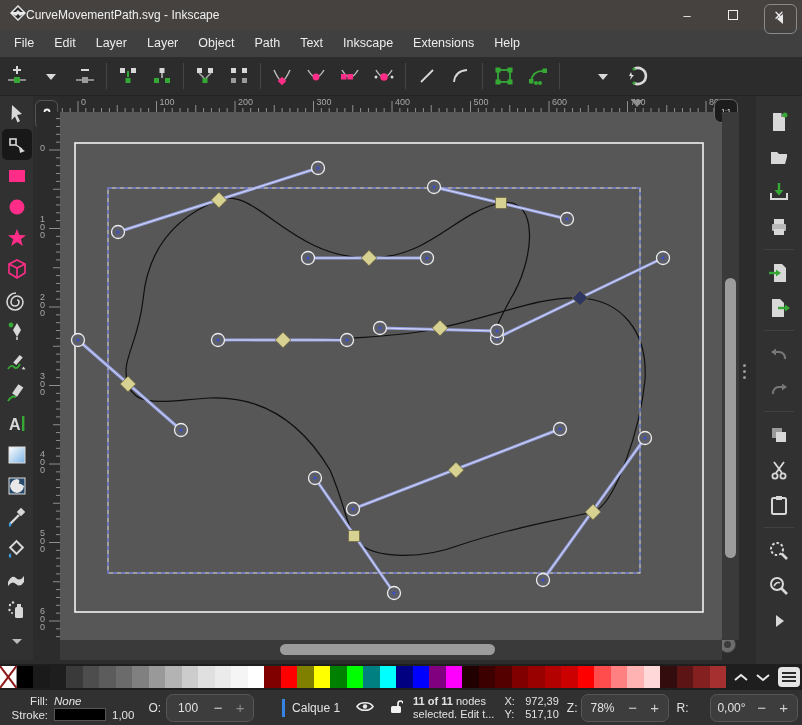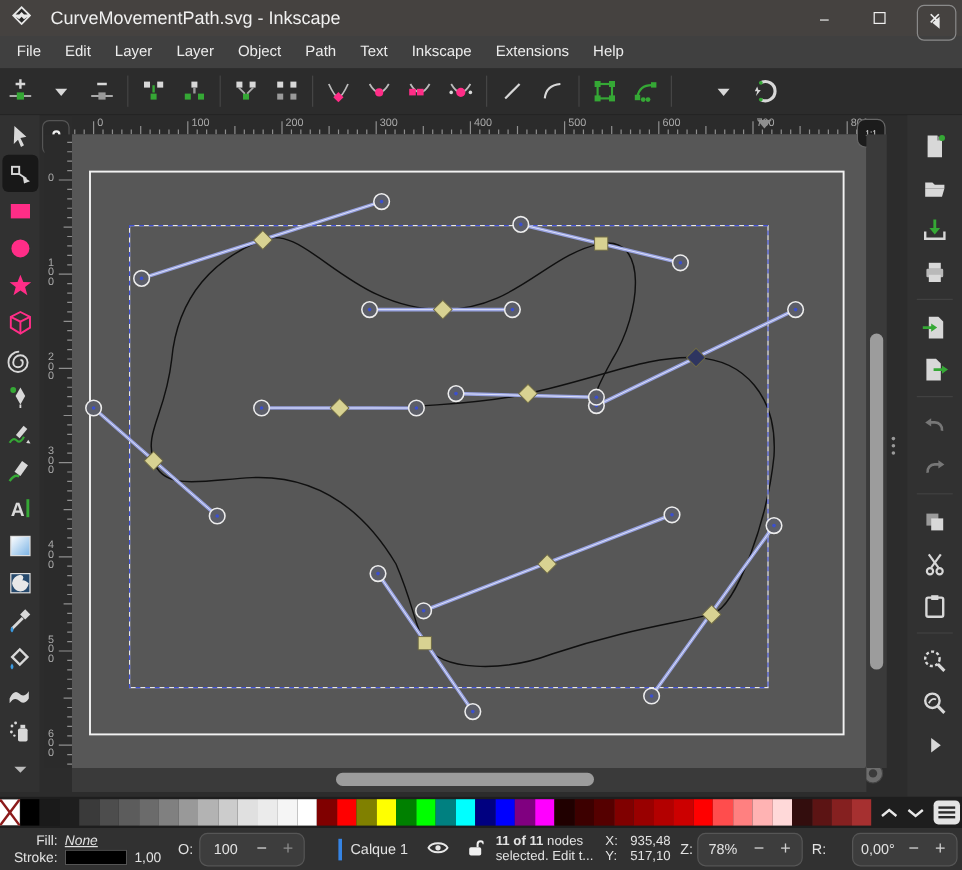--- a/index.html
+++ b/index.html
@@ -1,21 +1,21 @@
 <!DOCTYPE html>
 <html><head>
 <meta charset="utf-8">
 <style>
   html,body{margin:0;padding:0;background:#222;}
   *{box-sizing:border-box;font-family:"Liberation Sans",sans-serif;}
   #app{position:relative;width:802px;height:725px;background:#2c2c2c;overflow:hidden;color:#ddd;}
   
   .titlebar{position:absolute;left:0;top:0;width:802px;height:30px;background:#454240;display:flex;align-items:center;}
   .titlebar .logo{margin-left:10px;}
-  .titlebar .title{margin-left:16px;font-size:15px;color:#f0f0f0;}
+  .titlebar .title{margin-left:0;font-size:12px;color:#f0f0f0;}
   .wctrls{margin-left:auto;display:flex;height:30px;}
   .wbtn{width:46px;height:30px;display:flex;align-items:center;justify-content:center;color:#f0f0f0;font-size:13px;}
   .wbtn .sq{width:10px;height:10px;border:1px solid #f0f0f0;}
   
   .menubar{position:absolute;left:0;top:30px;width:802px;height:27px;background:#404040;display:flex;align-items:center;padding-left:4px;}
   .menuitem{padding:0 10px;font-size:12.5px;color:#ececec;line-height:27px;}
   
   .toolbar{position:absolute;left:0;top:57px;width:802px;height:39px;background:#2c2c2c;display:flex;align-items:center;border-bottom:1px solid #242424;}
   .tbtn{width:34px;height:32px;display:flex;align-items:center;justify-content:center;}
   .tsep{width:1px;height:26px;background:#454545;margin:0 4px;}
@@ -48,21 +48,21 @@
   .swatch.gap{background:transparent;}
   .pctrls{position:absolute;right:2px;top:664px;height:26px;display:flex;align-items:center;gap:8px;}
   .pbtn{color:#e8e8e8;display:flex;align-items:center;justify-content:center;}
   .pmenu{width:22px;height:20px;background:#e4e4e4;border-radius:4px;display:flex;flex-direction:column;justify-content:center;gap:2px;align-items:center;}
   .pmenu i{width:14px;height:2px;background:#2a2a2a;}
   
   .statusbar{position:absolute;left:0;top:690px;width:802px;height:35px;background:#313131;display:flex;align-items:center;font-size:12px;color:#e2e2e2;}
   .fsblock{display:flex;flex-direction:column;margin-left:6px;line-height:14px;font-size:11.5px;}
   .fsblock .r{display:flex;align-items:center;gap:6px;}
   .fsblock .lbl{width:42px;text-align:right;}
-  .italic{font-style:italic;text-decoration:underline;}
+  .italic{font-style:italic;}
   .strokeswatch{width:52px;height:13px;background:#000;border:1px solid #555;}
   .spin{height:28px;background:#3d3d3d;border:1px solid #565656;border-radius:7px;display:flex;align-items:center;padding:0 6px;gap:8px;}
   .spin .v{min-width:30px;text-align:center;}
   .spin .pm{color:#cfcfcf;font-size:15px;width:14px;text-align:center;}
   .layerbar{width:3px;height:18px;background:#3584e4;}
   .msg{font-size:11px;line-height:13px;margin-left:10px;}
   .xy{font-size:11px;line-height:13px;margin-left:10px;display:grid;grid-template-columns:auto auto;column-gap:6px;}
   .xy .n{text-align:right;min-width:38px;}
   svg text{font-family:"Liberation Sans",sans-serif;}
 </style>
@@ -840,21 +840,21 @@
           <rect x="1" y="7" width="10" height="7" rx="1.5" fill="#f0f0f0"></rect>
           <path d="M8,7 V4.5 a2.5,2.5 0 0 1 5,0" fill="none" stroke="#f0f0f0" stroke-width="1.7"></path>
         </svg>
     </span>
     <div class="msg">
       <div><b>11 of 11</b><span> nodes</span></div>
       <div>selected. Edit t...</div>
     </div>
     <div class="xy">
       <span>X:</span>
-        <span class="n">935,48</span>
+        <span class="n">972,39</span>
       <span>Y:</span>
         <span class="n">517,10</span>
     </div>
     <span style="margin-left:8px">Z:</span>
     <div class="spin" style="margin-left:3px">
       <span class="v">78%</span>
       <span class="pm">−</span>
       <span class="pm">+</span>
     </div>
     <span style="margin-left:8px">R:</span>

